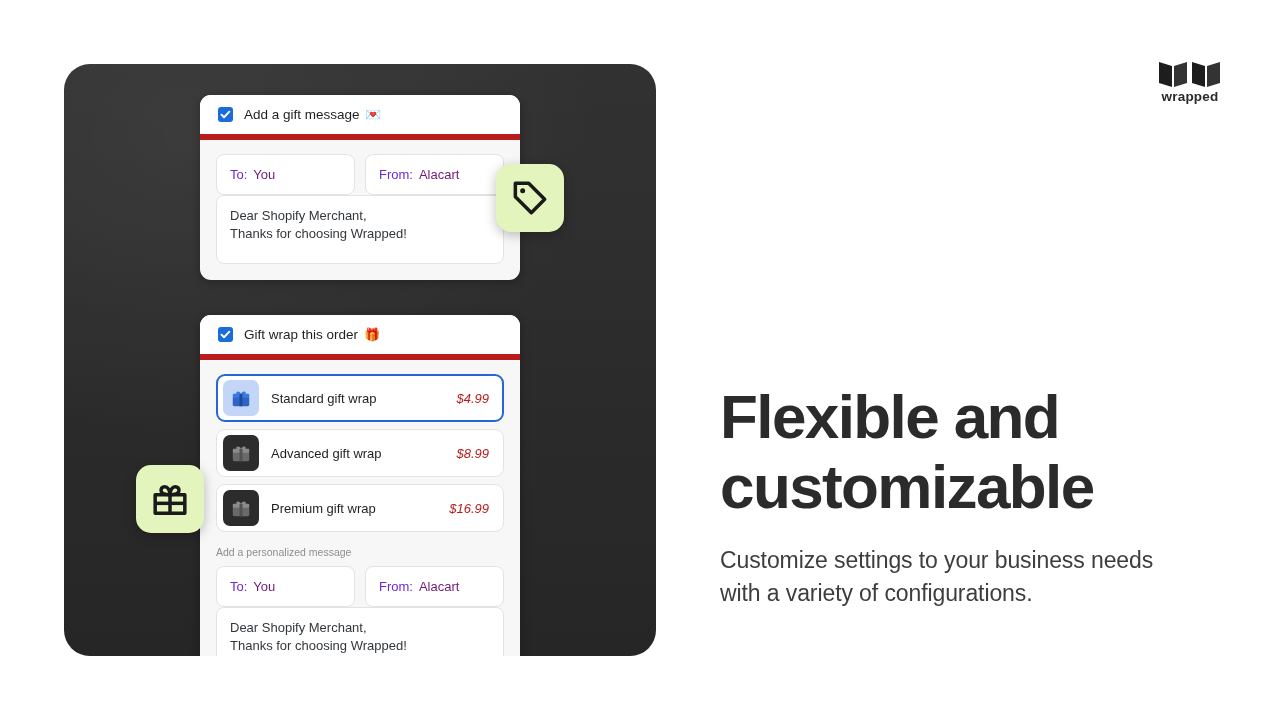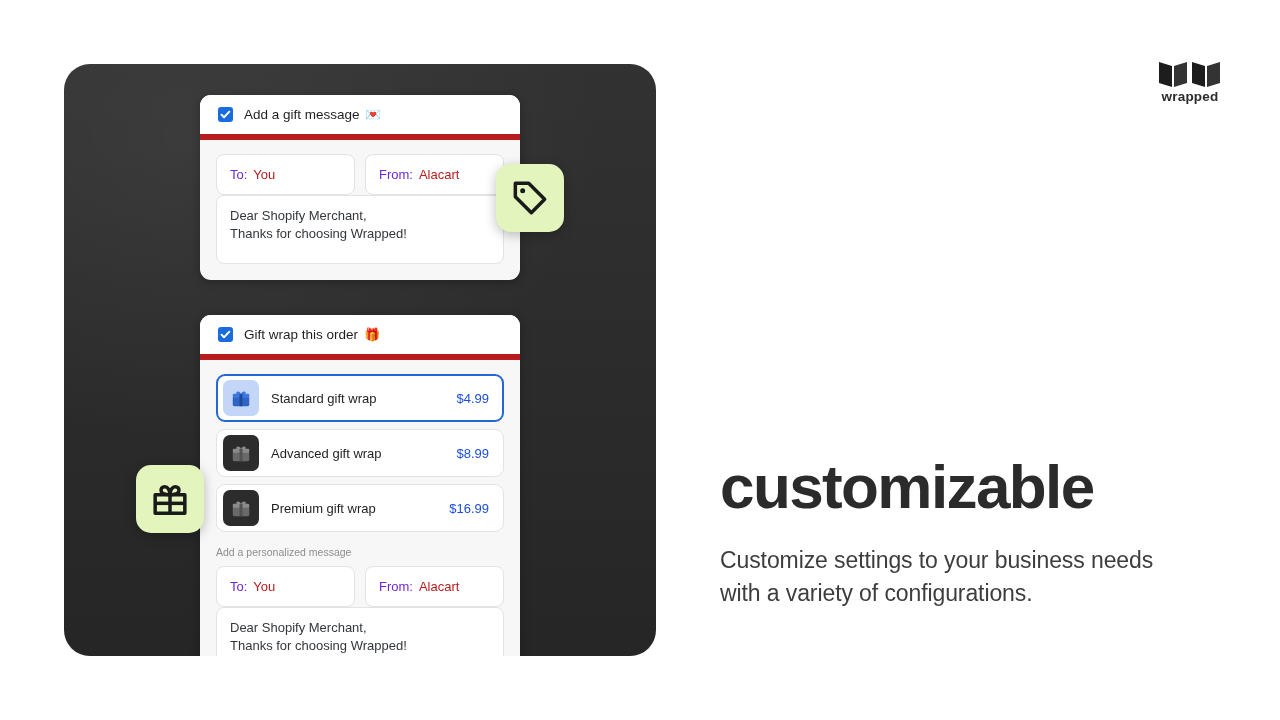--- a/index.html
+++ b/index.html
@@ -81,21 +81,21 @@
   
   .name-row { display: flex; gap: 10px; }
   .field {
     flex: 1; background: #ffffff;
     border: 1px solid #e3e3e3; border-radius: 8px;
     height: 41px; padding: 0 13px;
     display: flex; align-items: center; gap: 6px;
     font-size: 13px;
   }
   .field-label { color: #6d28d9; }
-  .field-value { color: #b91c1c; }
+  .field-value { color: #701a75; }
 
   
   .msgbox {
     background: #ffffff;
     border: 1px solid #e3e3e3; border-radius: 8px;
     padding: 11px 13px 19px 13px;
     font-size: 13px; color: #32373c; line-height: 1.42;
   }
   .msgbox div { white-space: nowrap; }
 
@@ -112,21 +112,21 @@
     padding-left: 5px; padding-right: 13px;
   }
   .opt-thumb {
     width: 36px; height: 36px; border-radius: 7px;
     display: flex; align-items: center; justify-content: center;
     background: #2c2c2c; flex-shrink: 0;
   }
   .opt-thumb.blue { background: #c3d6f8; }
   .opt-thumb svg { width: 22px; height: 22px; display: block; }
   .opt-name { flex: 1; font-size: 13px; color: #1f1f1f; }
-  .opt-price { font-size: 13px; color: #1d4ed8; }
+  .opt-price { font-size: 13px; color: #b91c1c; font-style: italic; }
 
   .sublabel {
     margin-top: 14px; margin-bottom: 8px;
     font-size: 10.5px; color: #8e8e8e;
   }
 
   
   .badge {
     position: absolute; width: 68px; height: 68px;
     border-radius: 15px; background: #e3f5bd;
@@ -290,21 +290,21 @@
       <rect x="3.1" y="9.4" width="17.8" height="11.2" fill="none" stroke="#1a1a1a" stroke-width="2.1" stroke-linejoin="round"></rect>
       <line x1="3.1" y1="14.6" x2="20.9" y2="14.6" stroke="#1a1a1a" stroke-width="2.1"></line>
       <line x1="12" y1="9.4" x2="12" y2="20.6" stroke="#1a1a1a" stroke-width="2.1"></line>
       <path d="M12 9.4 C12 6.6 10.6 4.6 8.8 4.6 C7.4 4.6 6.6 5.6 6.6 6.8 C6.6 8.4 8.4 9.4 12 9.4 Z" fill="none" stroke="#1a1a1a" stroke-width="2.1" stroke-linejoin="round"></path>
       <path d="M12 9.4 C12 6.6 13.4 4.6 15.2 4.6 C16.6 4.6 17.4 5.6 17.4 6.8 C17.4 8.4 15.6 9.4 12 9.4 Z" fill="none" stroke="#1a1a1a" stroke-width="2.1" stroke-linejoin="round"></path>
     </svg>
   </div>
 
   <div class="copy">
     <h1 class="headline">
-      <br>
+      <span>Flexible and</span><br>
       <span>customizable</span>
     </h1>
     <p class="subhead">
       <span>Customize settings to your business needs</span><br>
       <span>with a variety of configurations.</span>
     </p>
   </div>
 
 </div>
 

